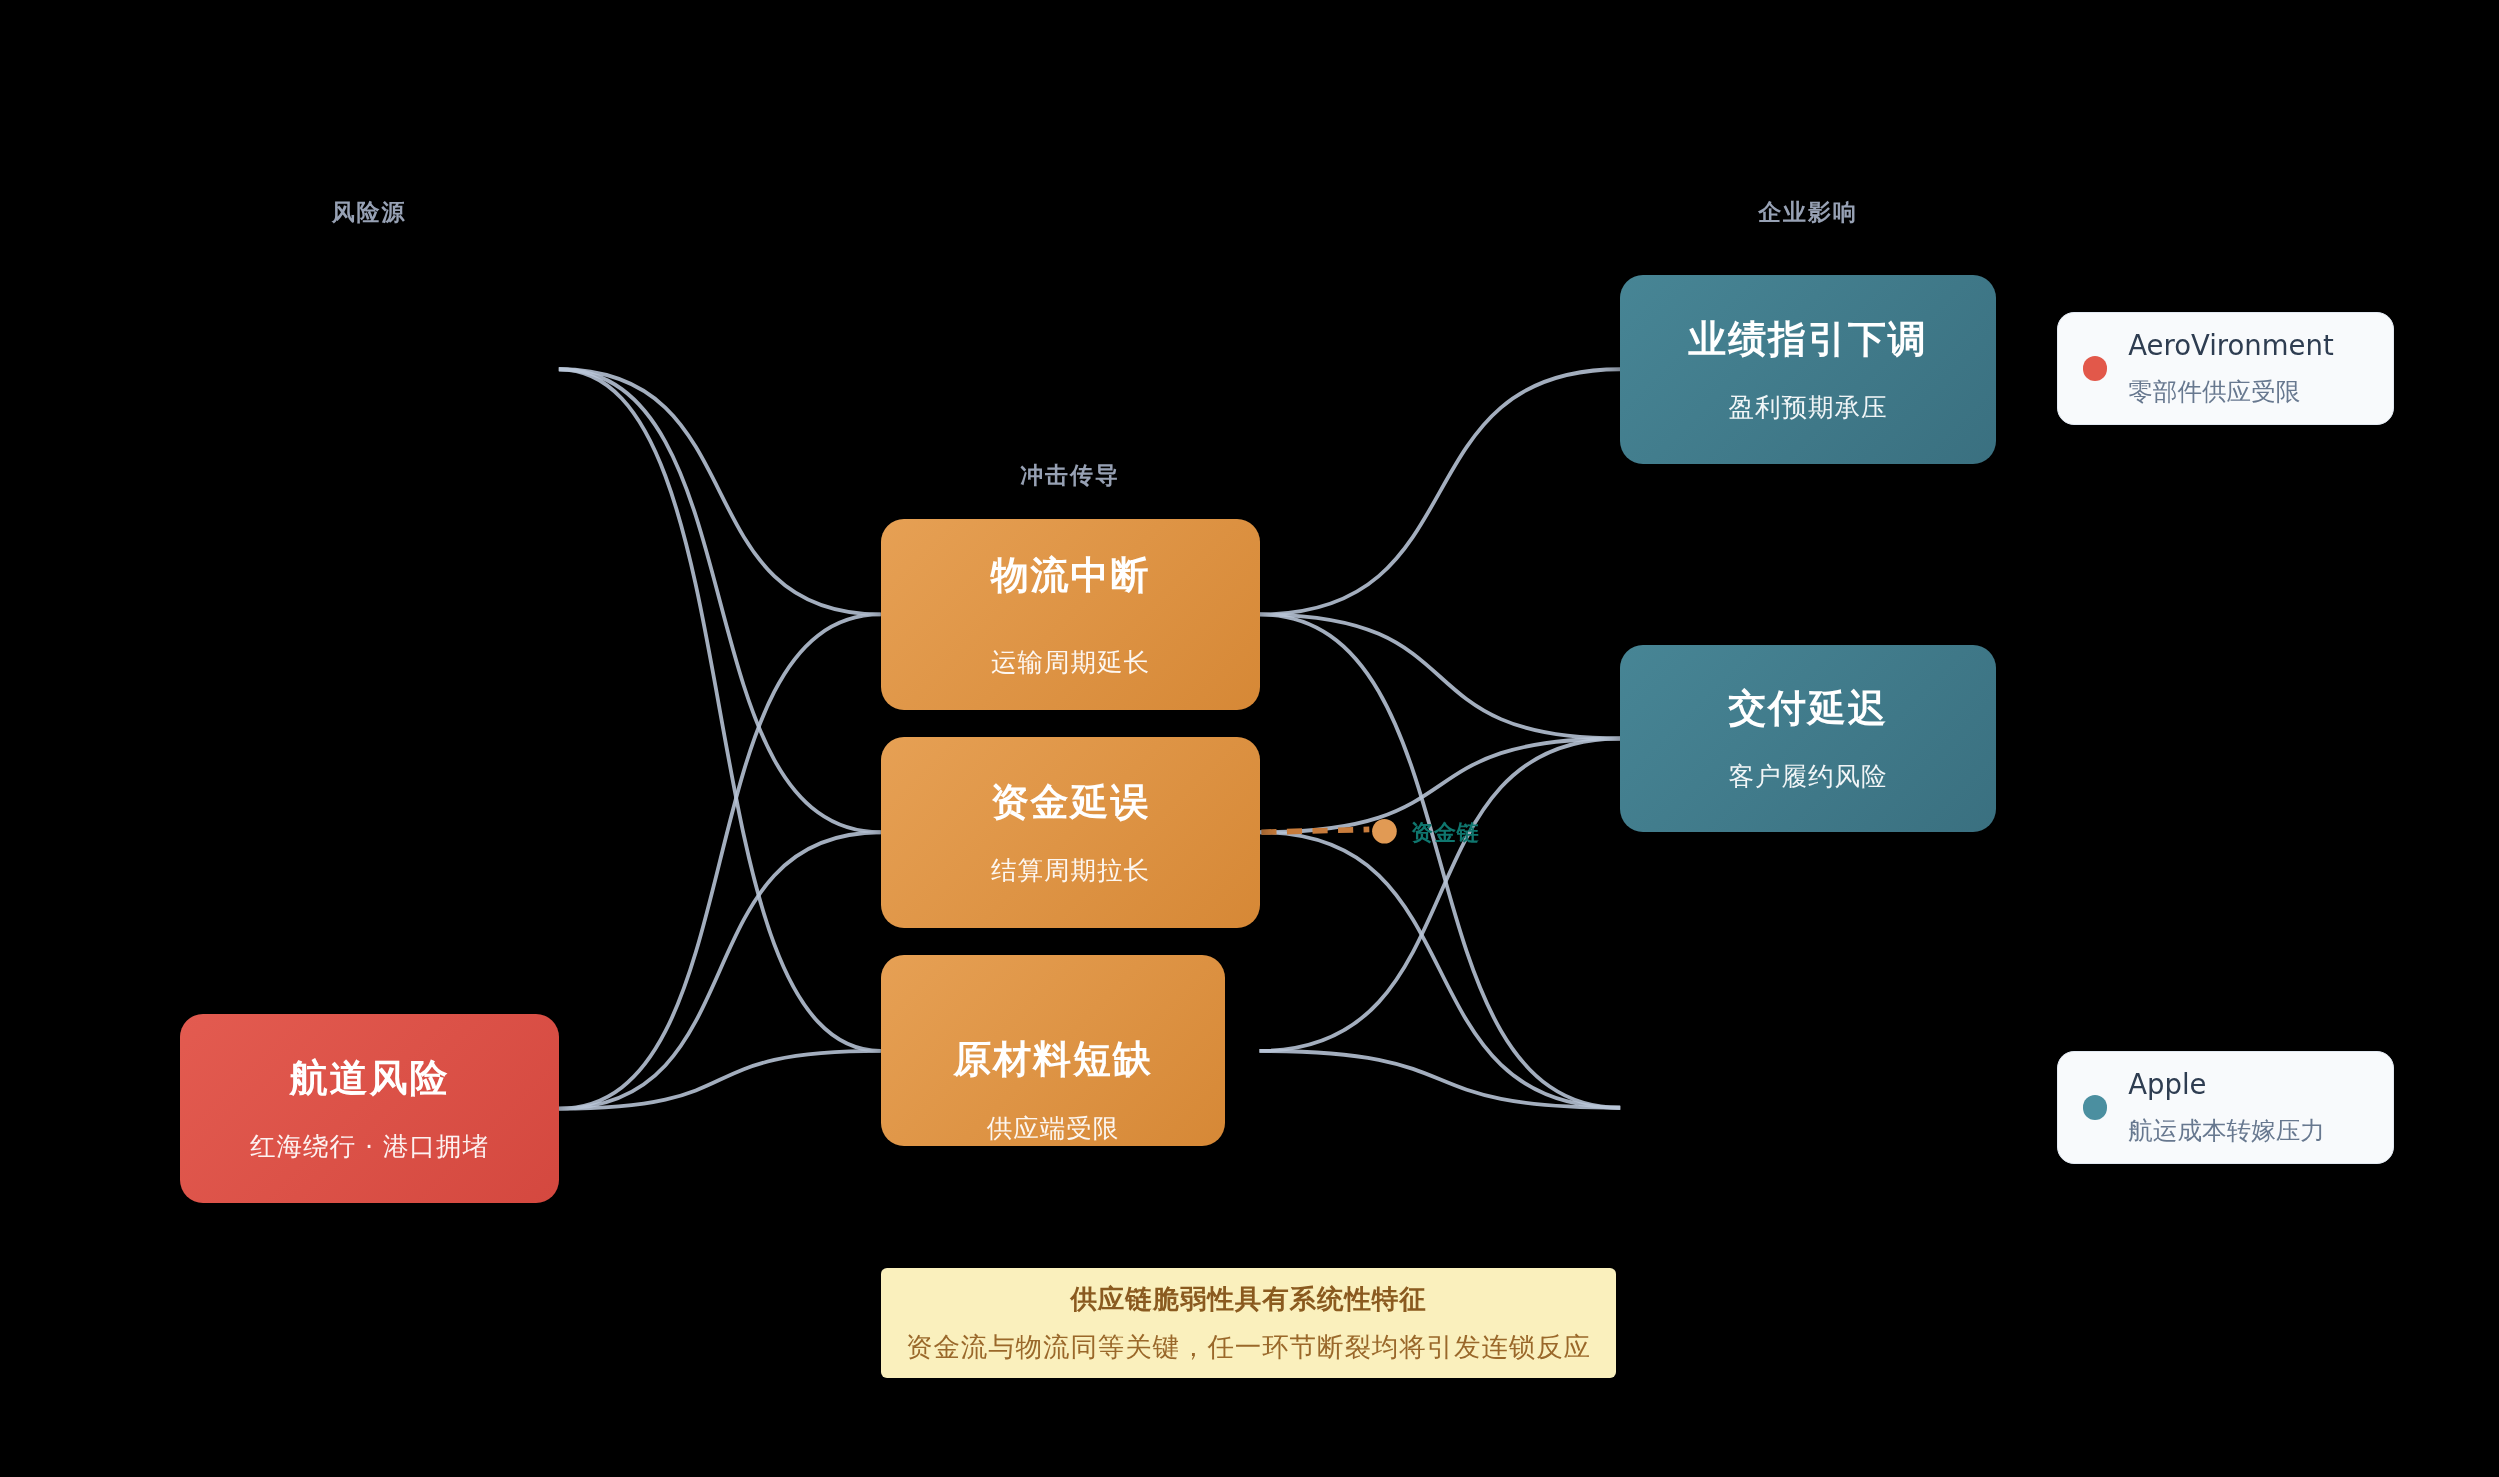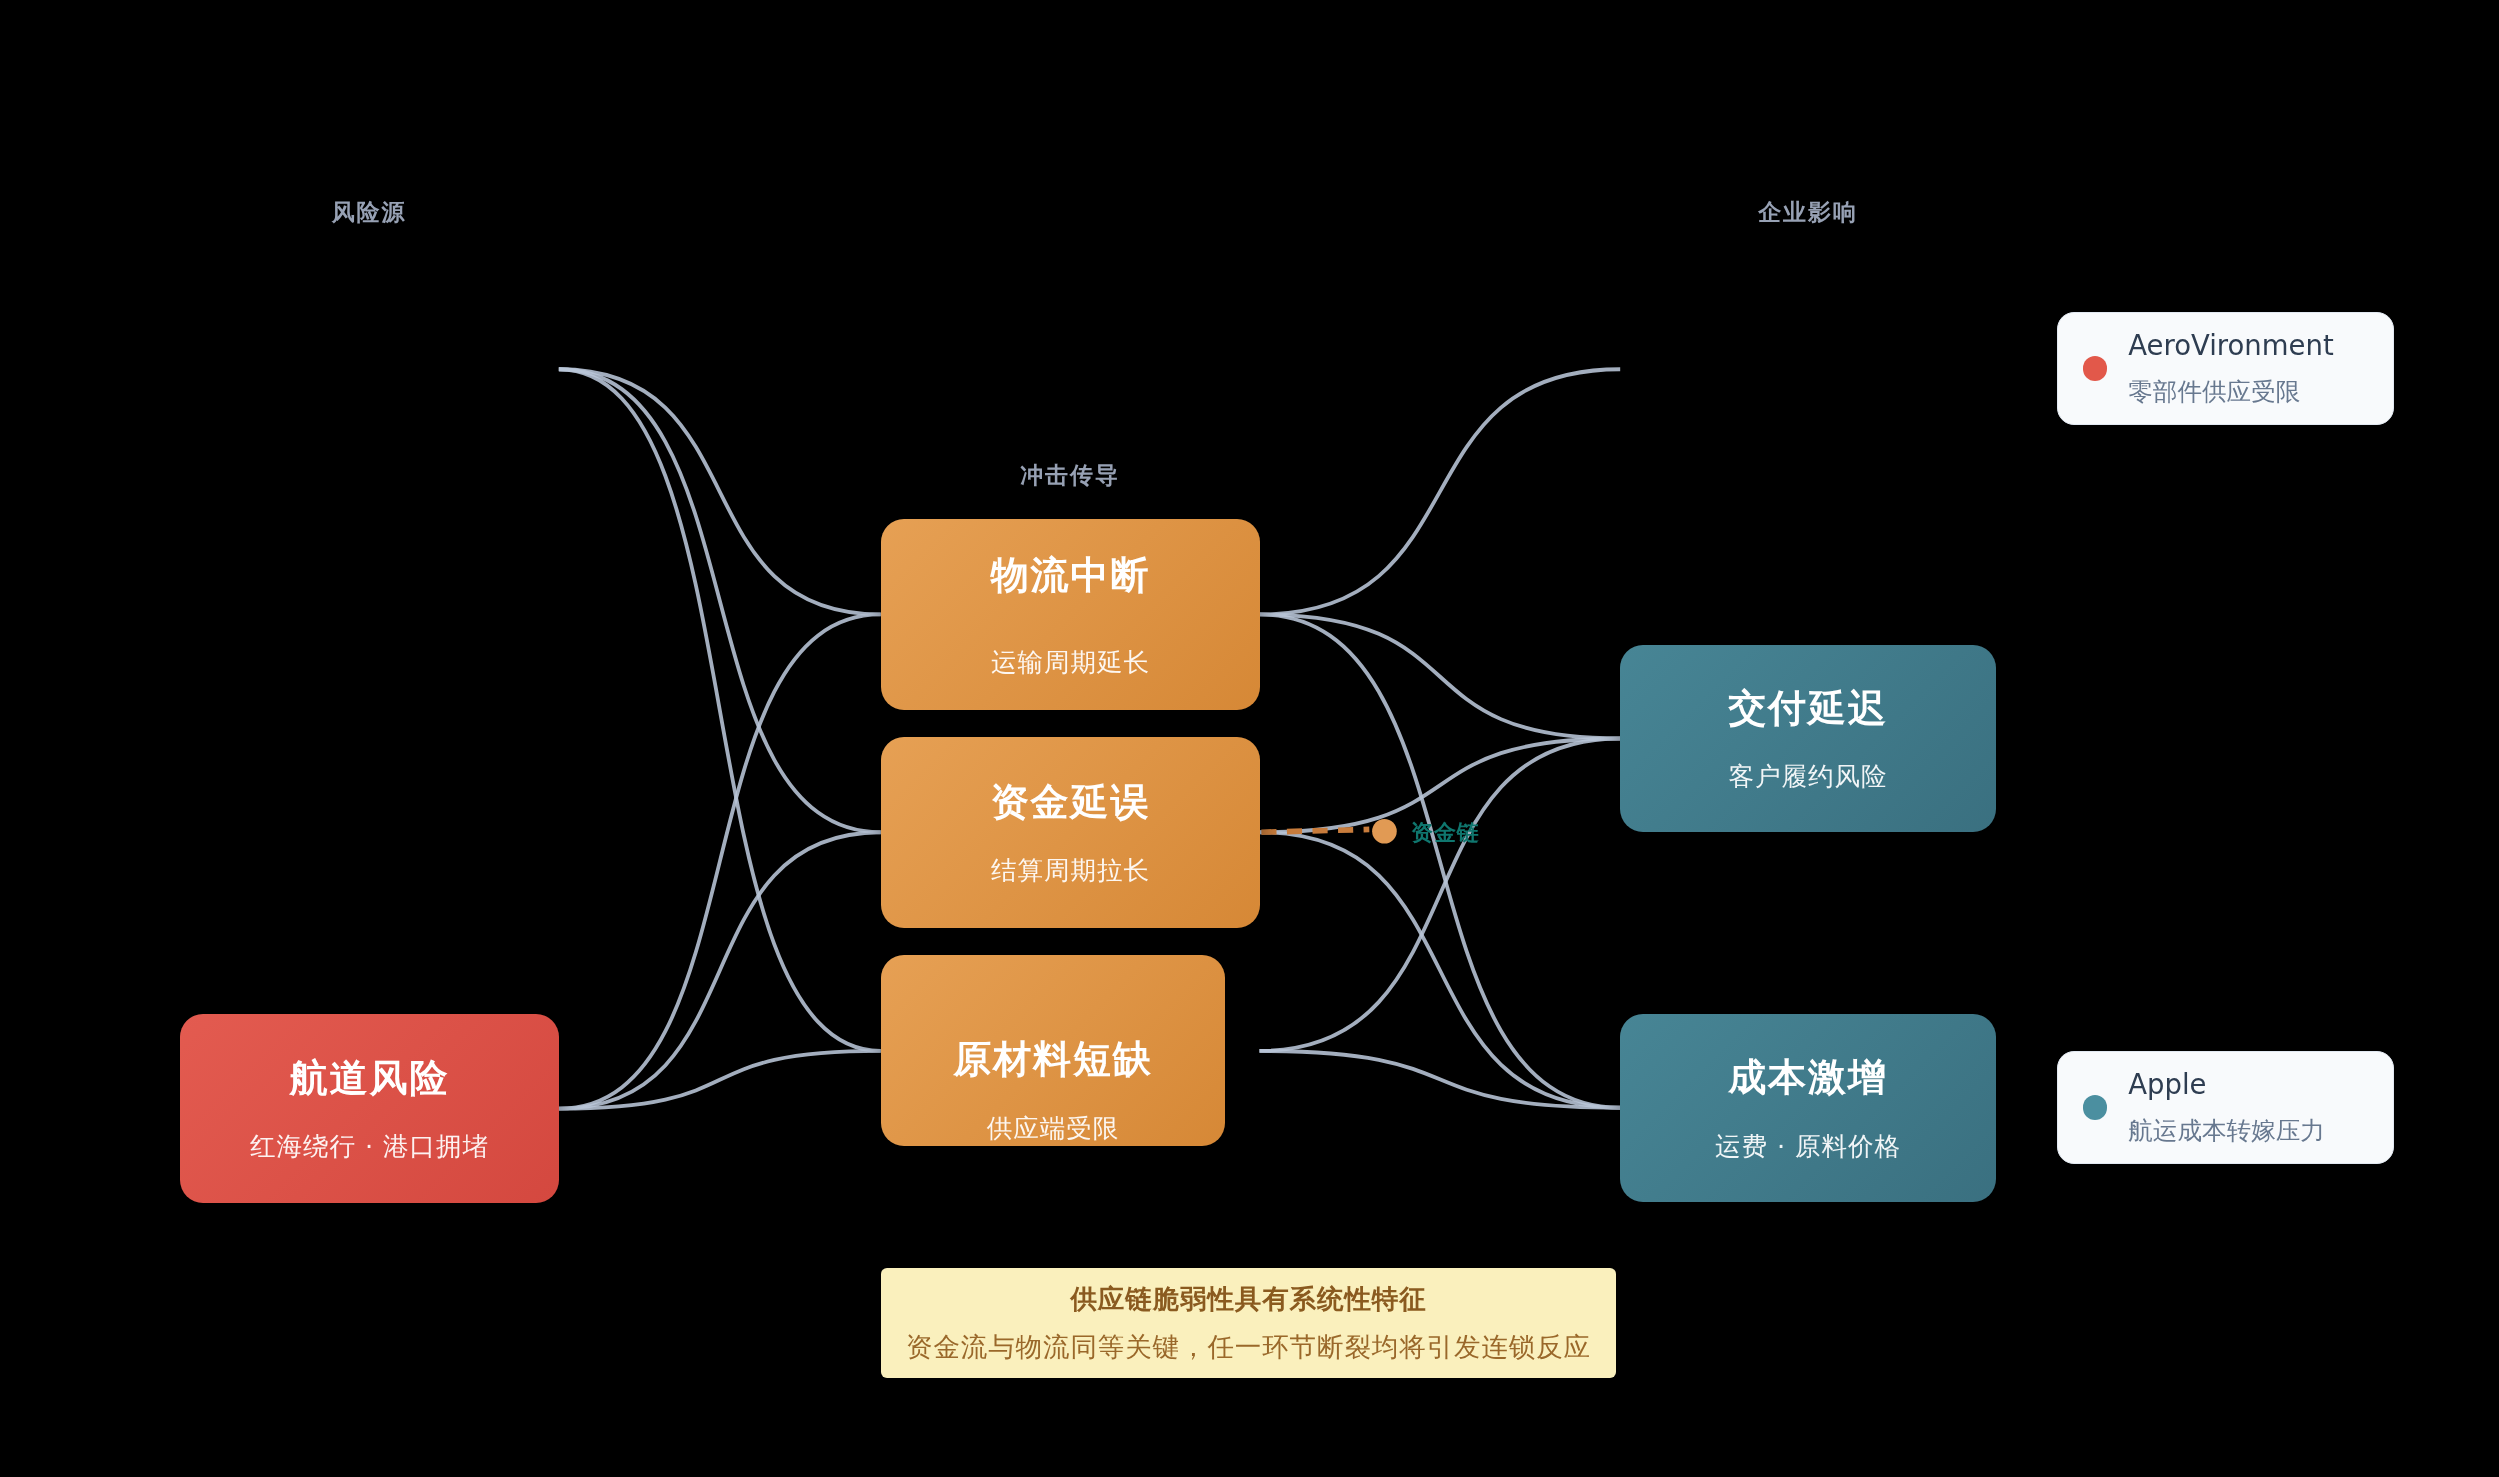--- a/index.html
+++ b/index.html
@@ -92,27 +92,27 @@
   </div>
   <div class="node orange" style="left:881px;top:737px;width:379px;height:191px;">
     <div class="title">资金延误</div>
     <div class="subtitle">结算周期拉长</div>
   </div>
   <div class="node orange" style="left:881px;top:955px;width:344px;height:191px;justify-content:flex-end;">
     <div class="title">原材料短缺</div>
     <div class="subtitle">供应端受限</div>
   </div>
 
+  <div class="node teal" style="left:1620px;top:275px;width:376px;height:189px;">
+    <div class="title">业绩指引下调</div>
+    <div class="subtitle">盈利预期承压</div>
+  </div>
   <div class="node teal" style="left:1620px;top:645px;width:376px;height:187px;">
     <div class="title">交付延迟</div>
     <div class="subtitle">客户履约风险</div>
-  </div>
-  <div class="node teal" style="left:1620px;top:1014px;width:376px;height:188px;">
-    <div class="title">成本激增</div>
-    <div class="subtitle">运费 · 原料价格</div>
   </div>
 
   <div class="flow-label" style="left:1411px;top:818px;">资金链</div>
 
   <div class="case-card" style="left:2057px;top:312px;width:337px;height:113px;">
     <span class="dot" style="background: rgb(226, 88, 74);"></span>
     <span class="txt">
       <span class="company">AeroVironment</span>
       <span class="note">零部件供应受限</span>
     </span>

